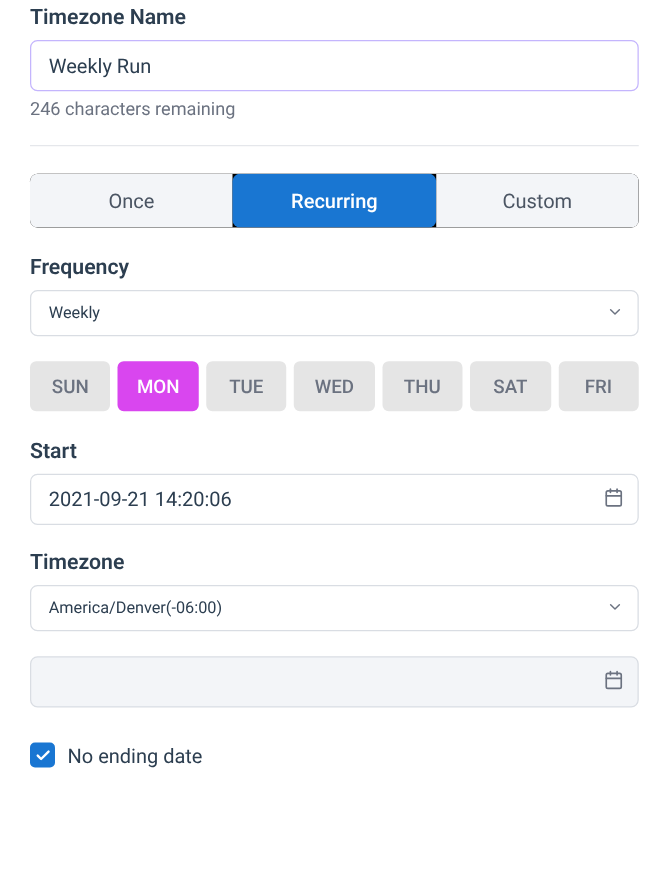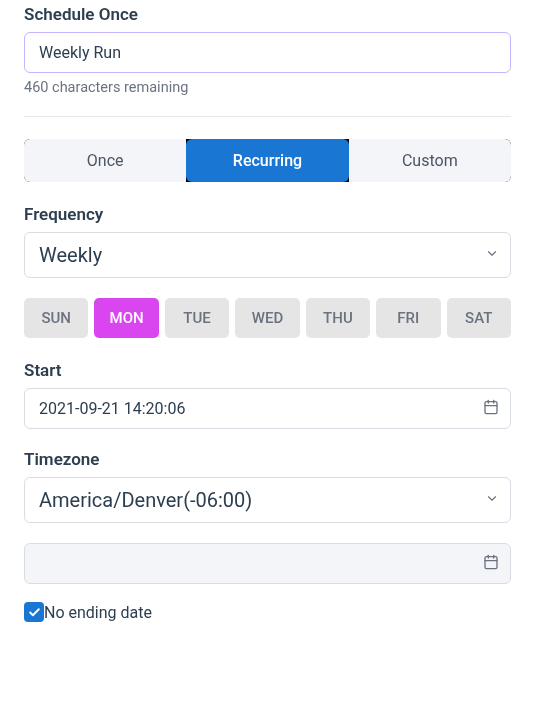--- a/index.html
+++ b/index.html
@@ -70,21 +70,21 @@
     .field {
       margin-bottom: 20px;
     }
     .select-wrap {
       position: relative;
       width: 100%;
     }
     .select-input {
       width: 100%;
       padding: 10px 40px 10px 14px;
-      font-size: 20px;
+      font-size: 13px;
       color: #2c3e50;
       border: 1px solid #d9dde3;
       border-radius: 6px;
       outline: none;
       background: #fff;
       cursor: pointer;
       font-family: inherit;
       text-align: left;
     }
     .chevron {
@@ -140,22 +140,22 @@
       position: absolute;
       right: 12px;
       top: 50%;
       transform: translateY(-50%);
       pointer-events: none;
       color: #6b7280;
     }
     .checkbox-row {
       display: flex;
       align-items: center;
-      gap: 0;
-      margin-top: 18px;
+      gap: 10px;
+      margin-top: 28px;
     }
     .checkbox-box {
       width: 20px;
       height: 20px;
       background: #1976d2;
       border-radius: 4px;
       display: flex;
       align-items: center;
       justify-content: center;
       cursor: pointer;
@@ -164,23 +164,23 @@
     .checkbox-label {
       font-size: 16px;
       color: #2c3e50;
       cursor: pointer;
     }
   </style>
 </head>
 <body>
 
 <div class="field">
-  <label class="field-label">Schedule Once</label>
+  <label class="field-label">Timezone Name</label>
   <input type="text" class="text-input" value="Weekly Run" style="">
-  <div class="helper-text">460 characters remaining</div>
+  <div class="helper-text">246 characters remaining</div>
 </div>
 
 <hr class="divider">
 
 <div class="segmented">
   <button class="segmented-item">Once</button>
   <button class="segmented-item active">Recurring</button>
   <button class="segmented-item">Custom</button>
 </div>
 
@@ -195,22 +195,22 @@
     </span>
   </div>
 </div>
 
 <div class="days">
   <button class="day-btn">SUN</button>
   <button class="day-btn active">MON</button>
   <button class="day-btn">TUE</button>
   <button class="day-btn">WED</button>
   <button class="day-btn">THU</button>
+  <button class="day-btn">SAT</button>
   <button class="day-btn">FRI</button>
-  <button class="day-btn">SAT</button>
 </div>
 
 <div class="field">
   <label class="field-label">Start</label>
   <div class="date-input-wrap">
     <input type="text" class="date-input" value="2021-09-21 14:20:06" style="">
     <span class="calendar-icon">
       <svg width="16" height="16" viewBox="0 0 24 24" fill="none" stroke="currentColor" stroke-width="2" stroke-linecap="round" stroke-linejoin="round">
           <rect x="3" y="4" width="18" height="18" rx="2" ry="2"></rect>
           <line x1="16" y1="2" x2="16" y2="6"></line>

